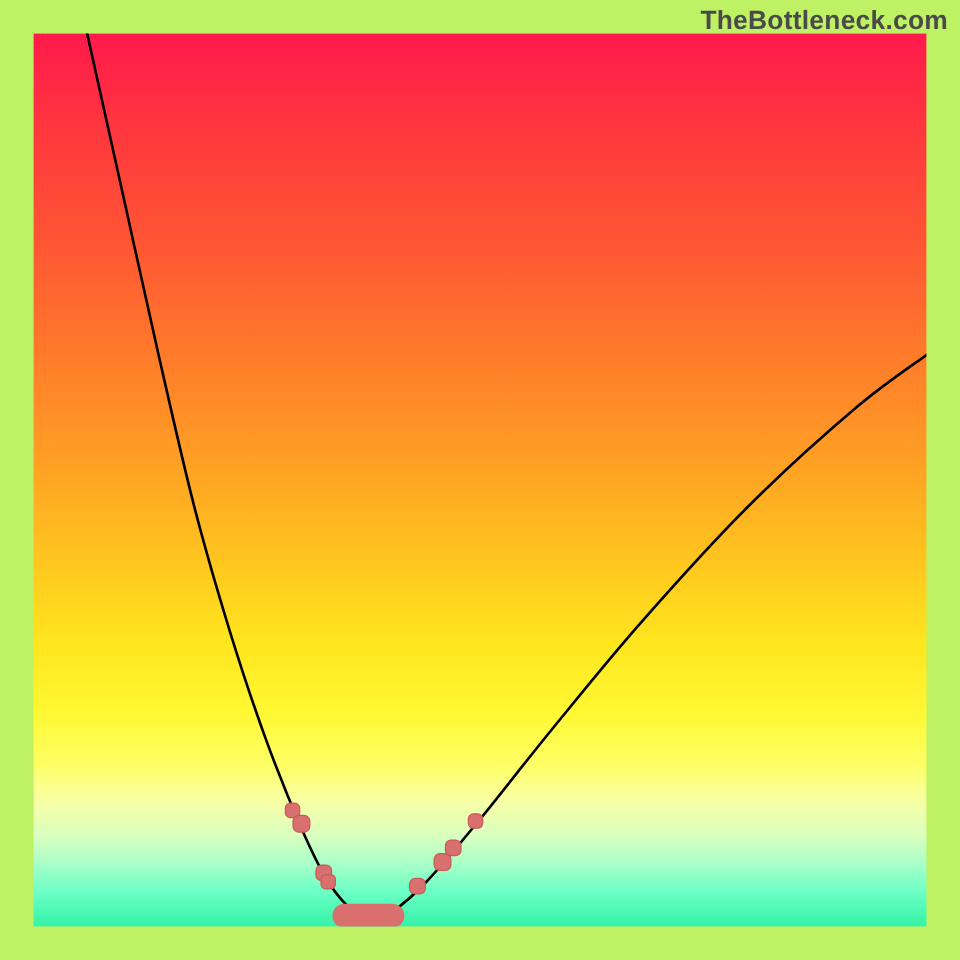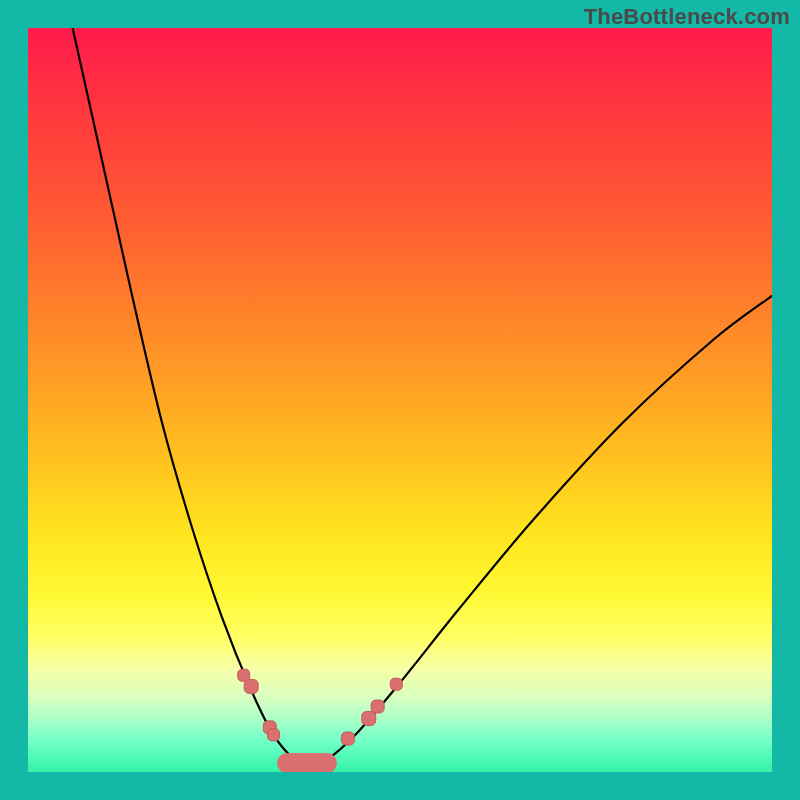--- a/index.html
+++ b/index.html
@@ -8,21 +8,21 @@
     width: 800px;
     height: 800px;
     overflow: hidden;
     background: #000;
     font-family: Arial, Helvetica, sans-serif;
   }
   .frame {
     position: relative;
     width: 800px;
     height: 800px;
-    background: #14b8a6;
+    background: #bef264;
   }
   .watermark {
     position: absolute;
     top: 4px;
     right: 10px;
     color: #4a4a4a;
     font-size: 22px;
     font-weight: 600;
     letter-spacing: 0.2px;
     user-select: none;

